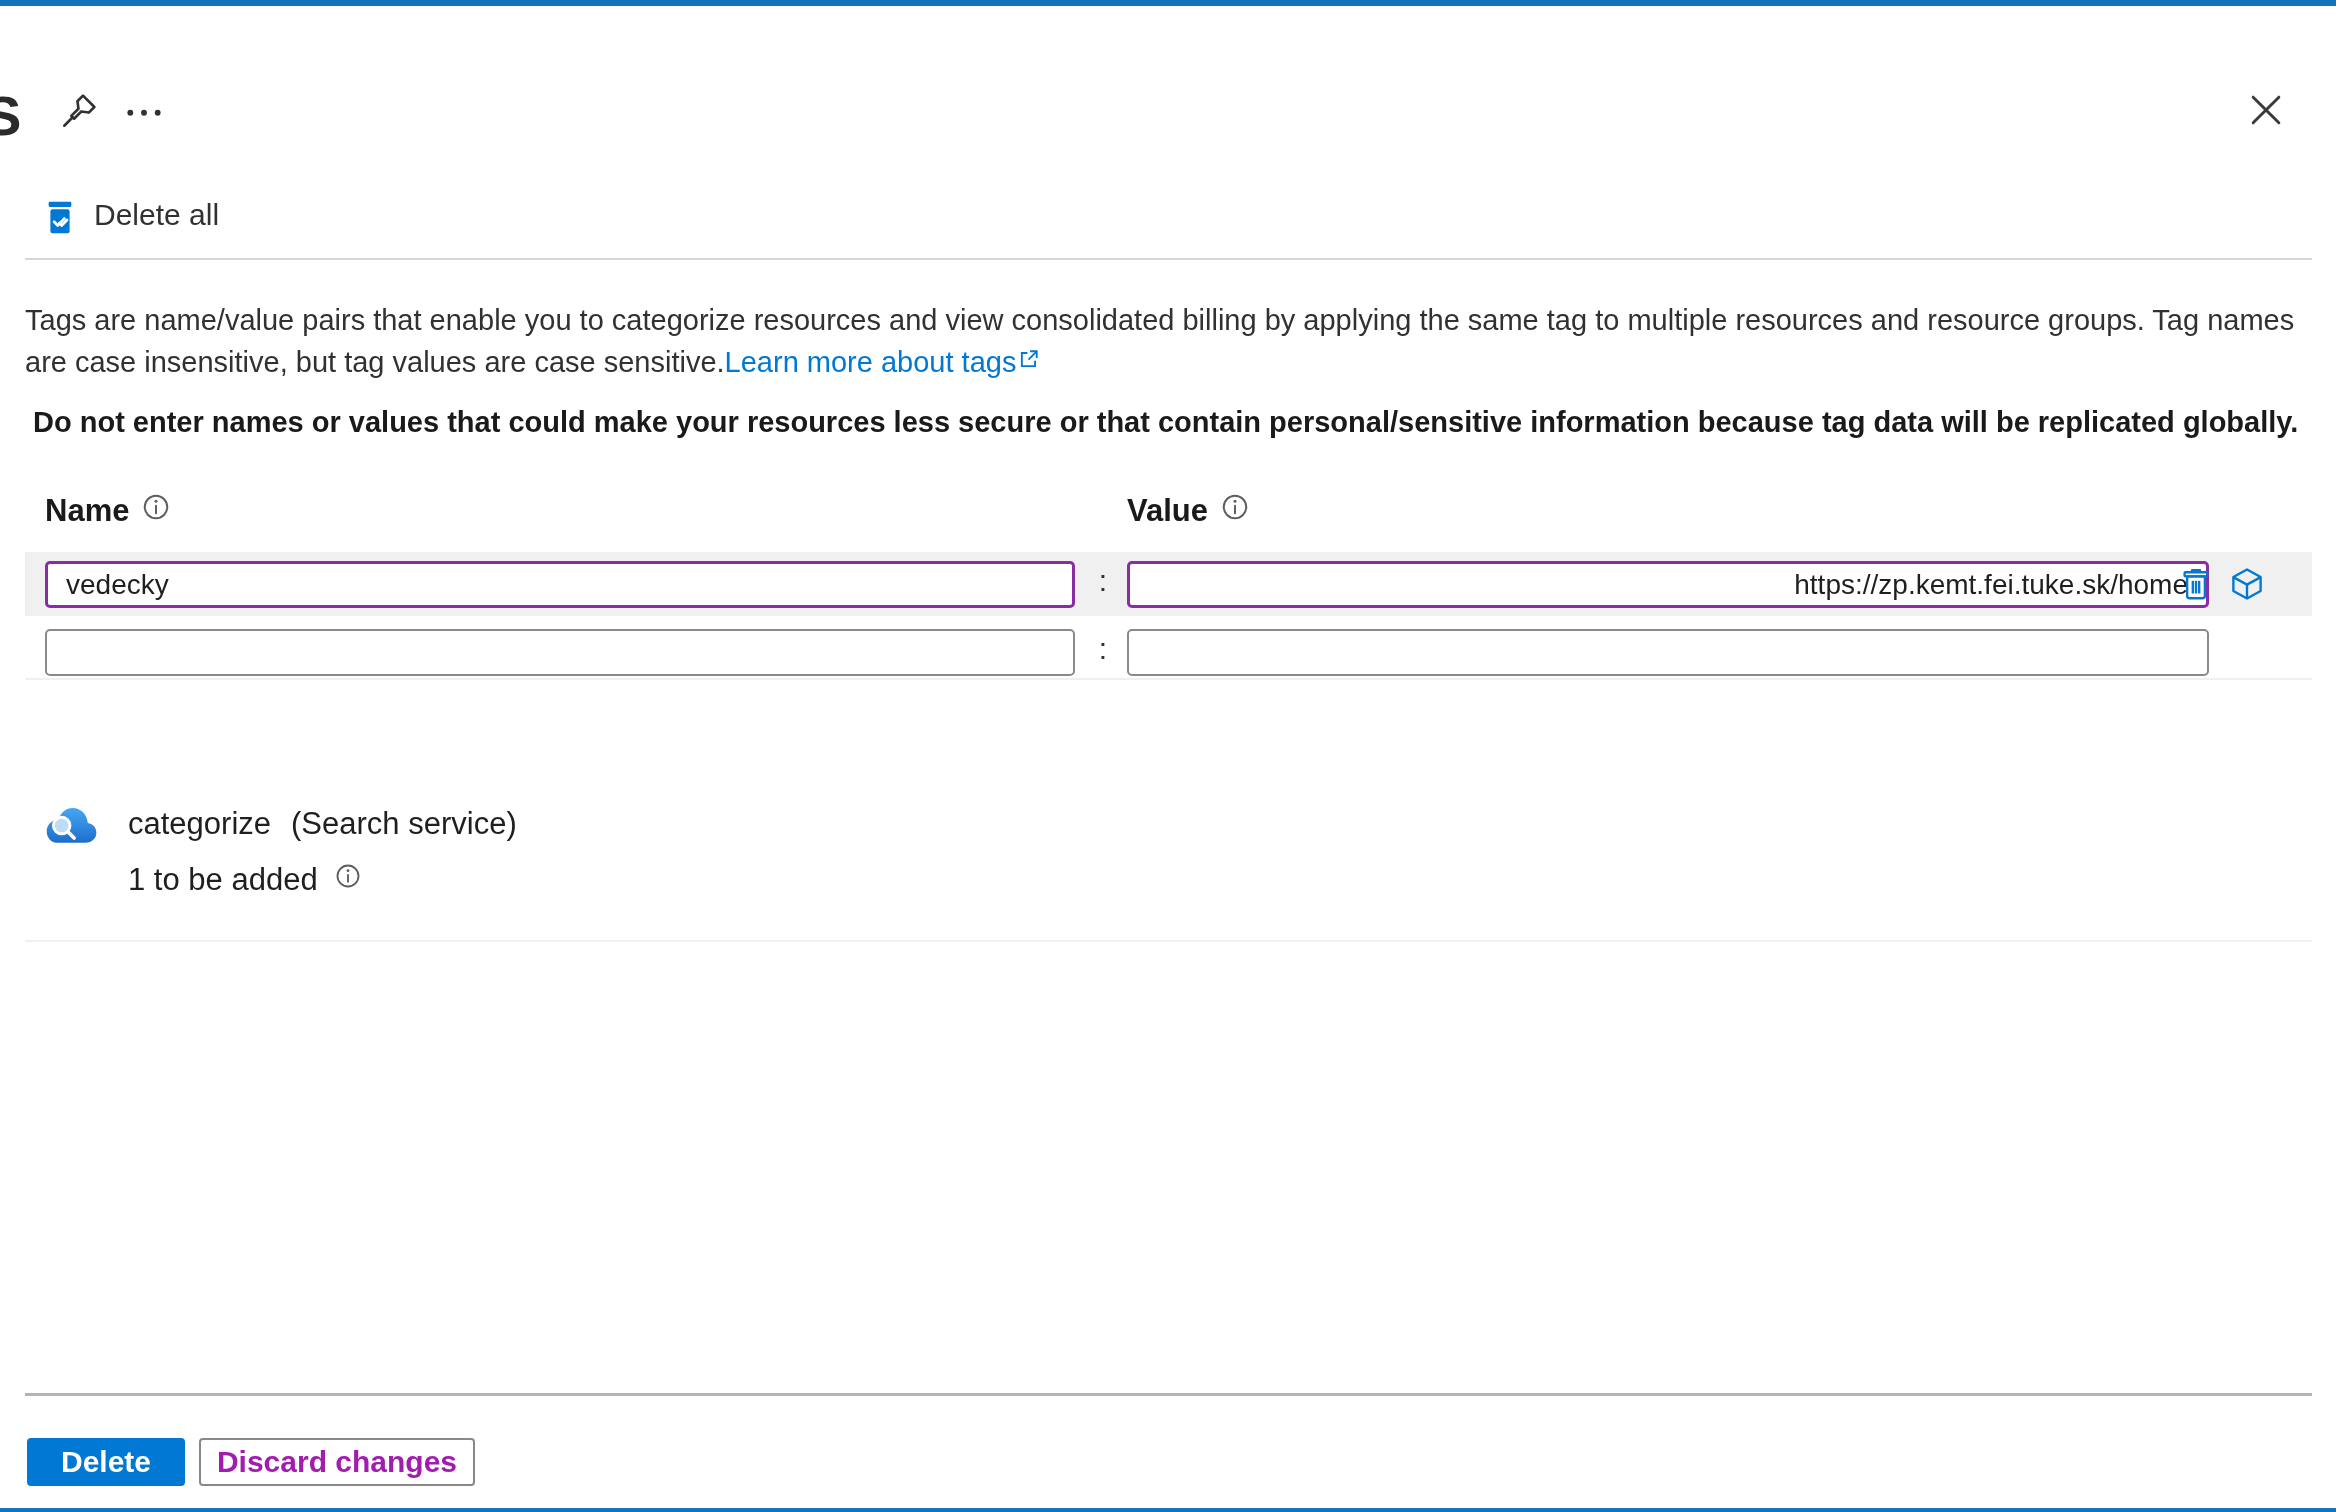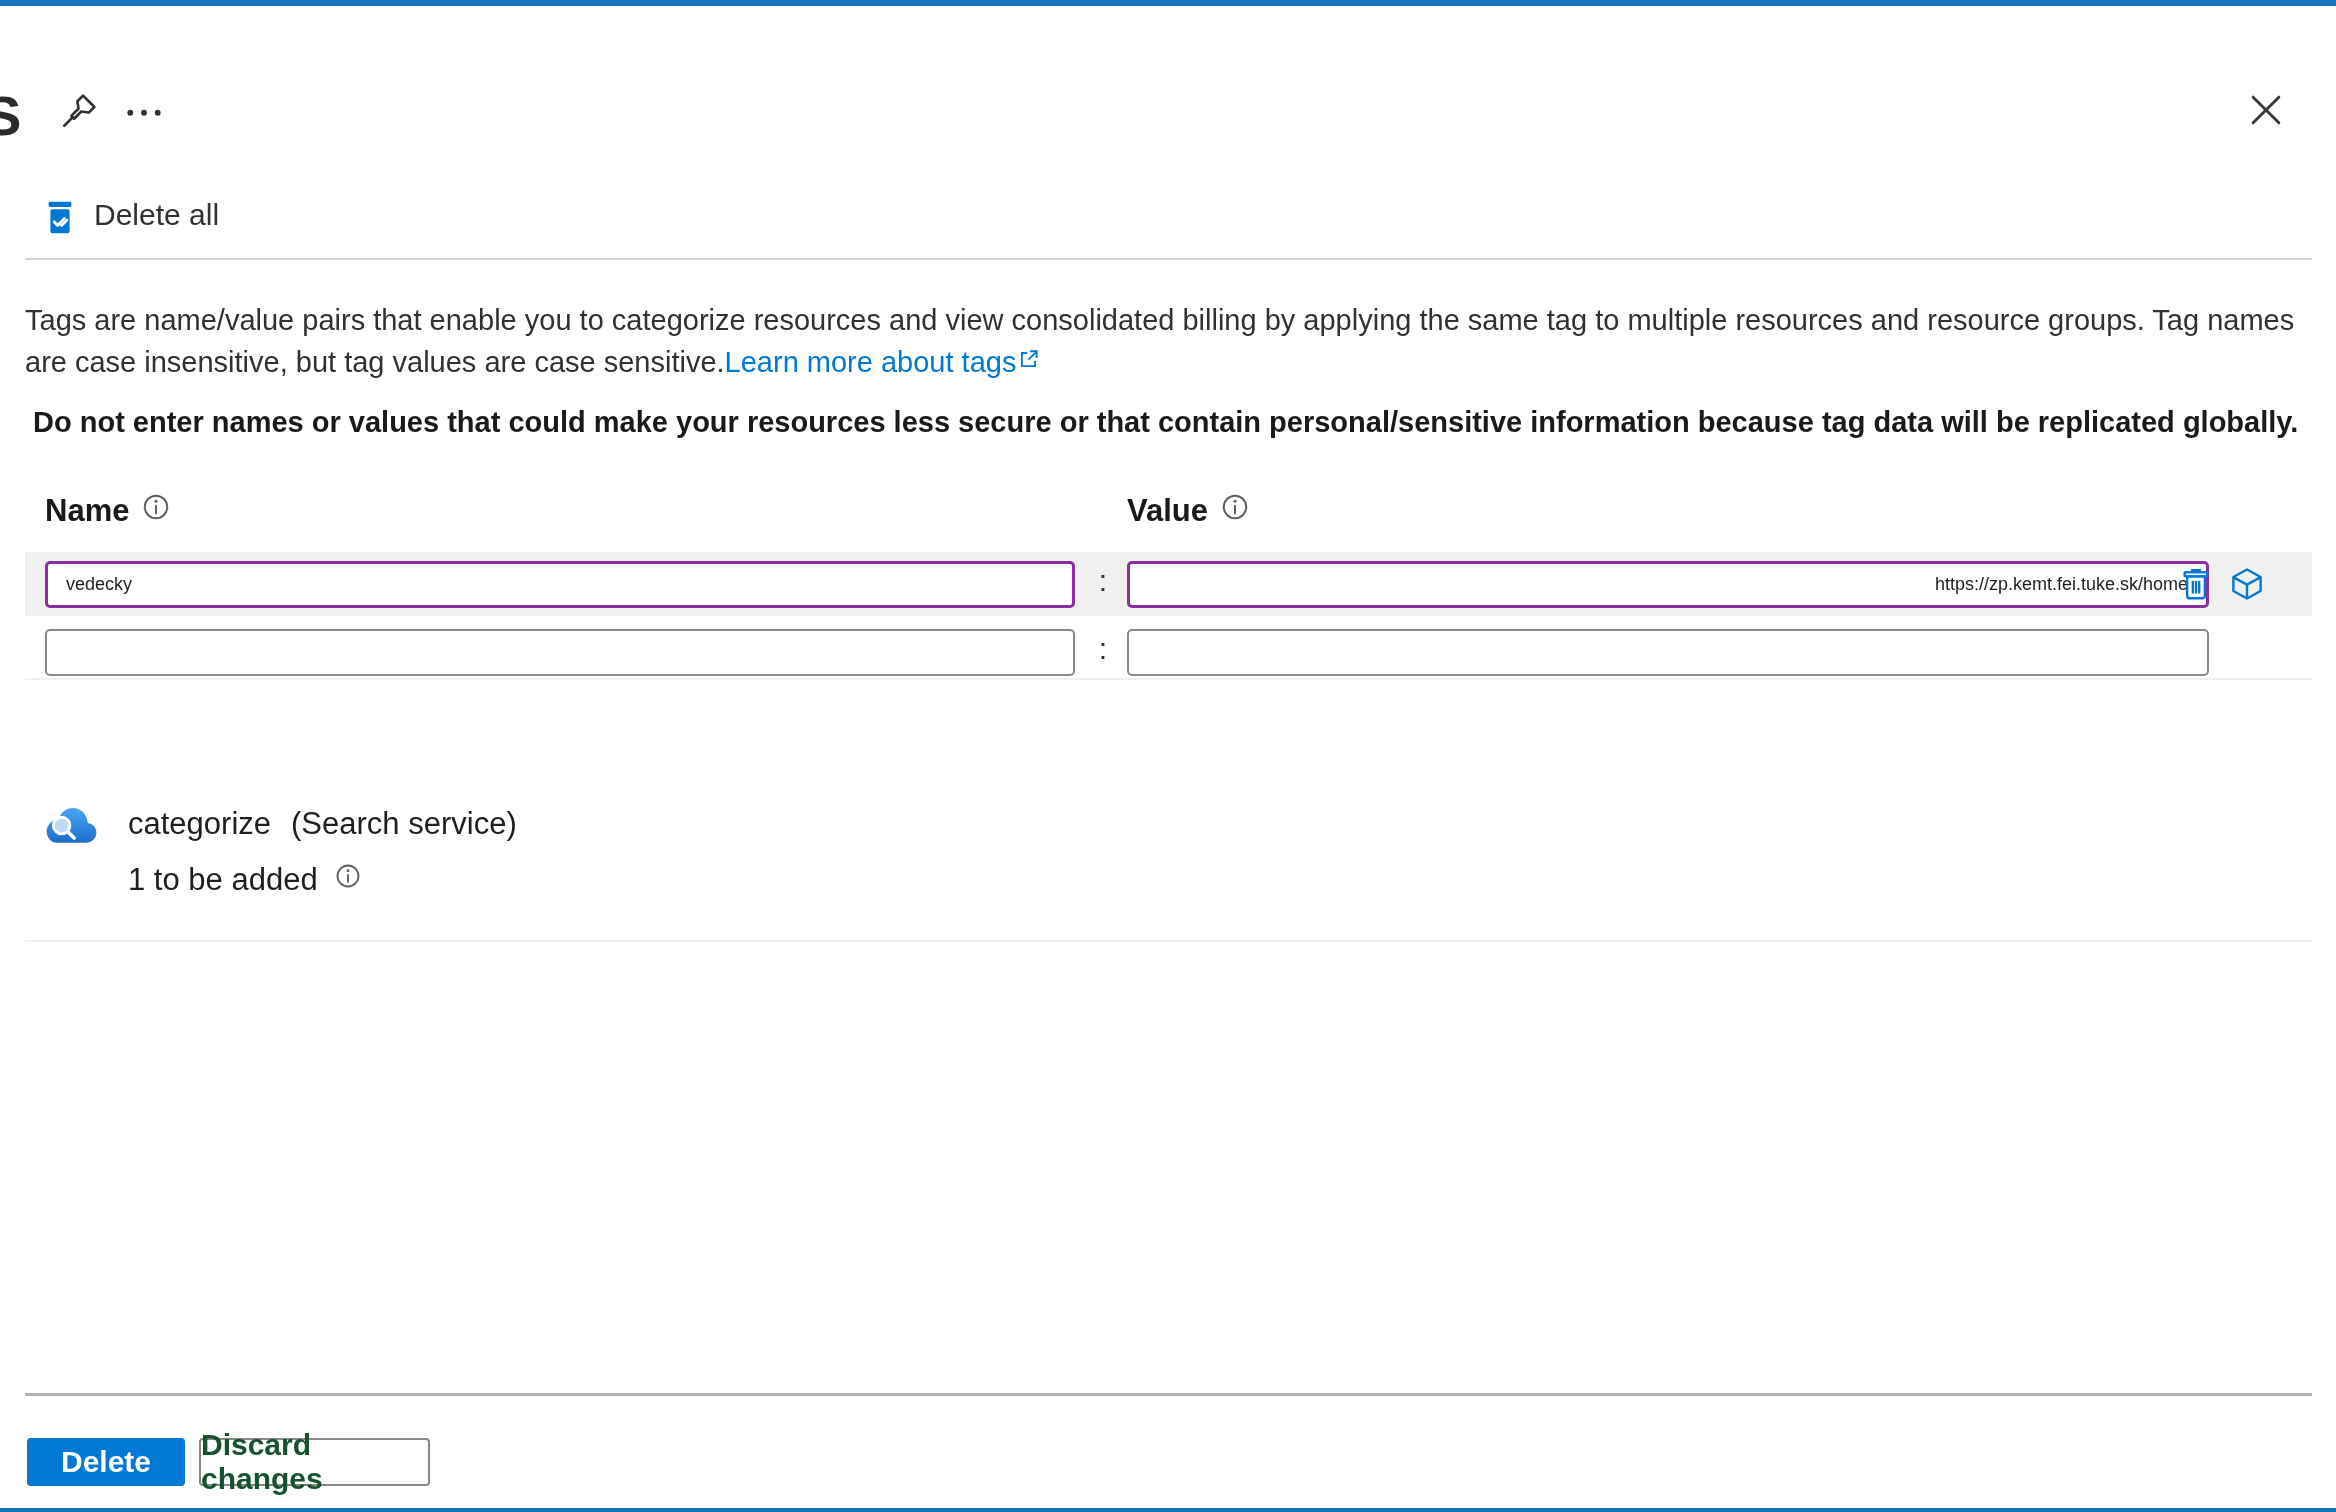--- a/index.html
+++ b/index.html
@@ -42,21 +42,21 @@
   .col-h { position: absolute; display: flex; align-items: center; gap: 12px; font-size: 31px; font-weight: 700; color: #1b1a19; }
   .col-h.name { left: 45px; }
   .col-h.value { left: 1127px; }
 
   
   .tag-row { position: absolute; left: 25px; width: 2287px; height: 64px; }
   .row-0 { top: 552px; background: #f0f0f0; }
   .row-1 { top: 620px; background: #ffffff; }
   .tag-input {
     position: absolute; top: 9px; height: 47px;
-    font-family: "Liberation Sans", sans-serif; font-size: 18px; color: #201f1e;
+    font-family: "Liberation Sans", sans-serif; font-size: 28px; color: #201f1e;
     padding: 0 18px; background: #ffffff; border-radius: 5px; outline: none;
   }
   .tag-input.name-in { left: 20px; width: 1030px; }
   .tag-input.value-in { left: 1102px; width: 1082px; text-align: right; }
   .focused { border: 3px solid #8a2da5; }
   .idle { border: 2px solid #8a8a8a; }
   .colon { position: absolute; left: 1066px; top: 12px; width: 24px; text-align: center; font-size: 30px; color: #323130; }
   .row-icon { position: absolute; top: 13px; cursor: pointer; }
   .trash-pos { left: 2152px; }
   .cube-pos { left: 2202px; }
@@ -66,21 +66,21 @@
   .res-line1 { display: flex; align-items: center; gap: 28px; }
   .res-icon { width: 58px; height: 48px; }
   .res-title { display: flex; align-items: center; gap: 20px; font-size: 31px; color: #201f1e; }
   .res-line2 { display: flex; align-items: center; gap: 16px; margin: 14px 0 0 86px; font-size: 31px; color: #201f1e; }
 
   
   .footer { position: absolute; top: 1438px; left: 27px; display: flex; gap: 14px; }
   .btn { height: 48px; font-family: "Liberation Sans", sans-serif; font-size: 30px; font-weight: 600;
          border-radius: 4px; display: flex; align-items: center; justify-content: center; cursor: pointer; }
   .btn-primary { width: 158px; background: #0078d4; border: 2px solid #0078d4; color: #ffffff; }
-  .btn-secondary { width: 231px; background: #ffffff; border: 2px solid #8a8886; color: #14532d; }
+  .btn-secondary { width: 276px; background: #ffffff; border: 2px solid #8a8886; color: #a21caf; }
 
   .info-svg { display: inline-block; }
 </style>
 </head>
 <body>
 
 <div class="topbar"></div>
 
 <div class="panel-header">
   <span class="partial-title">S</span>

